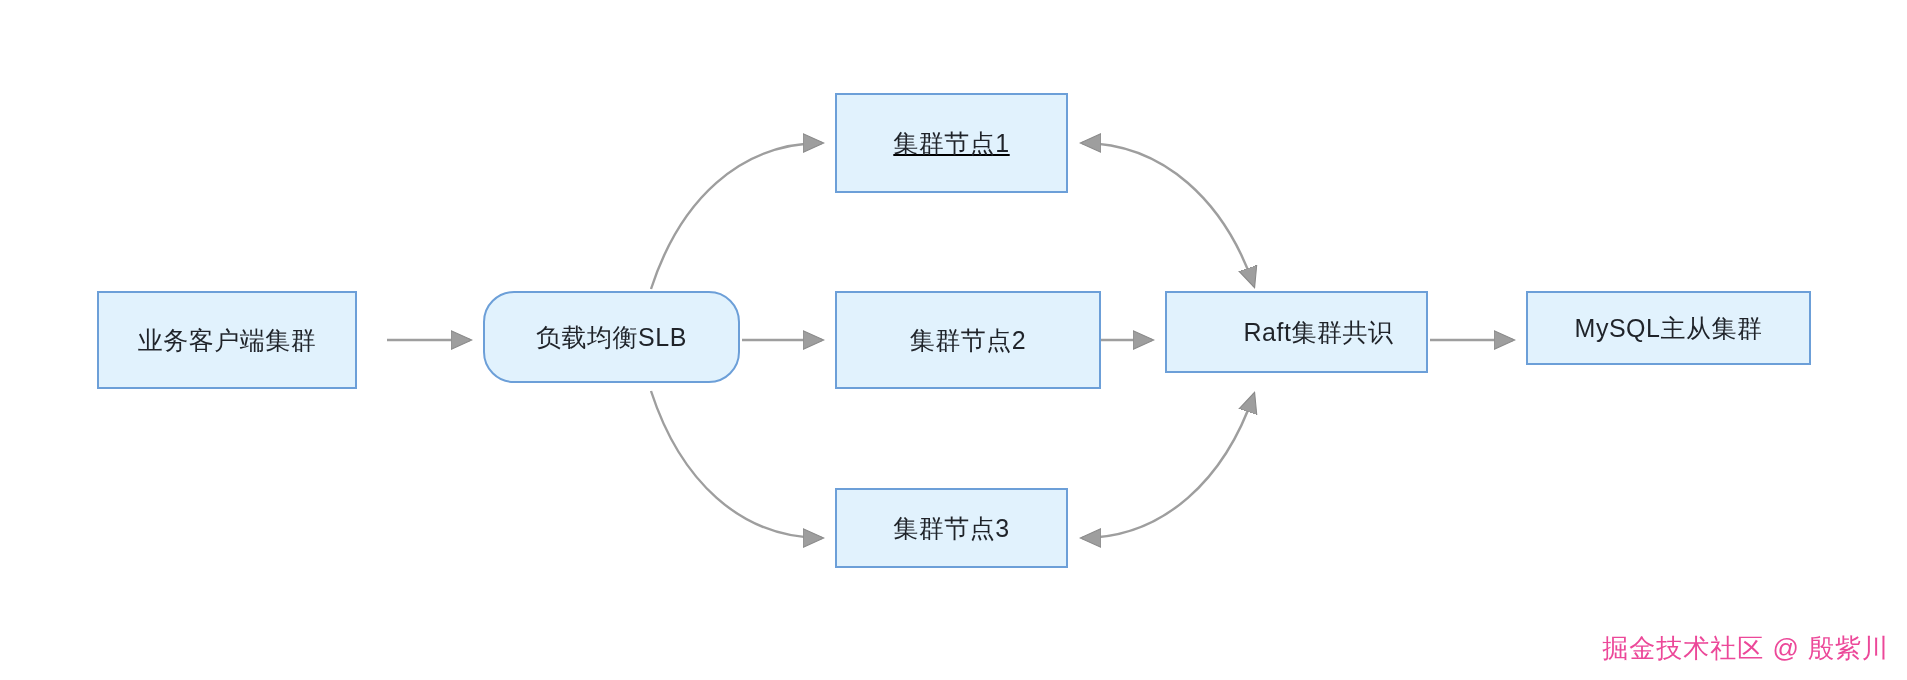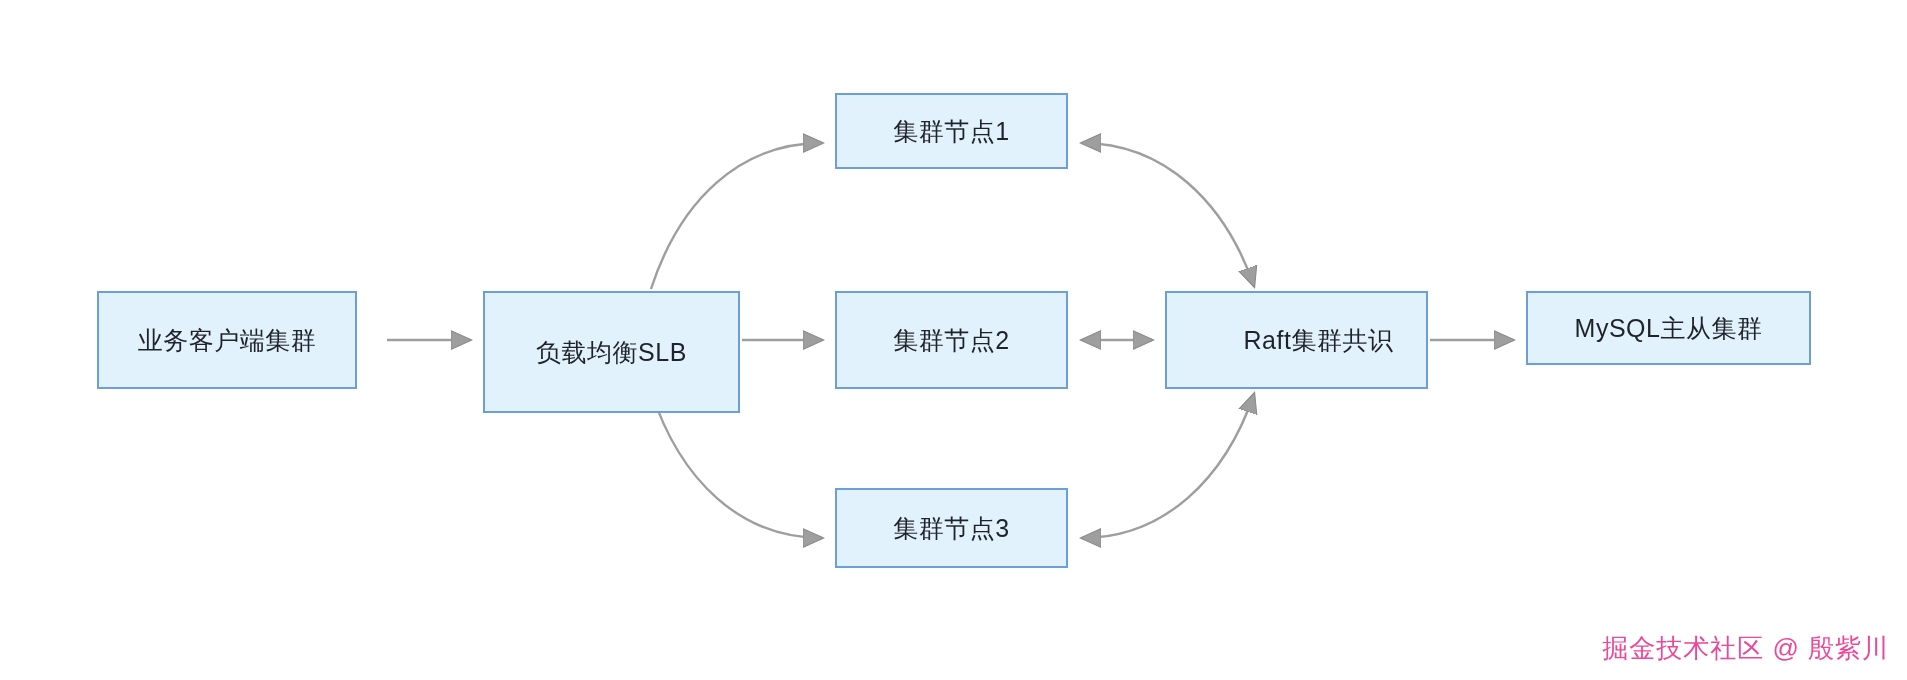--- a/index.html
+++ b/index.html
@@ -84,37 +84,37 @@
 
     <path d="M 1082 538 C 1164 538 1225 479 1254 394" fill="none" stroke="#9e9e9e" stroke-width="2.4" marker-start="url(#arrow-start)" marker-end="url(#arrow-end)"></path>
 
     <path d="M 1430 340 L 1513 340" fill="none" stroke="#9e9e9e" stroke-width="2.4" marker-end="url(#arrow-end)"></path>
   </svg>
 
   <div class="node" style="left:97px; top:291px; width:260px; height:98px;">
     <span class="node-label">业务客户端集群</span>
   </div>
 
-  <div class="node" style="left:483px; top:291px; width:257px; height:122px;">
+  <div class="node" style="left:483px; top:291px; width:257px; height:92px;border-radius:31px;">
     <span class="node-label">负载均衡SLB</span>
   </div>
 
-  <div class="node" style="left:835px; top:93px; width:233px; height:76px;">
+  <div class="node" style="left:835px; top:93px; width:233px; height:100px;text-decoration:underline;">
     <span class="node-label">集群节点1</span>
   </div>
 
-  <div class="node" style="left:835px; top:291px; width:233px; height:98px;">
+  <div class="node" style="left:835px; top:291px; width:266px; height:98px;">
     <span class="node-label">集群节点2</span>
   </div>
 
   <div class="node" style="left:835px; top:488px; width:233px; height:80px;">
     <span class="node-label">集群节点3</span>
   </div>
 
-  <div class="node" style="left:1165px; top:291px; width:263px; height:98px;padding-left:44px;">
+  <div class="node" style="left:1165px; top:291px; width:263px; height:82px;padding-left:44px;">
     <span class="node-label">Raft集群共识</span>
   </div>
 
   <div class="node" style="left:1526px; top:291px; width:285px; height:74px;">
     <span class="node-label">MySQL主从集群</span>
   </div>
 
   <div id="watermark">掘金技术社区 @ 殷紫川</div>
 
 </div>

